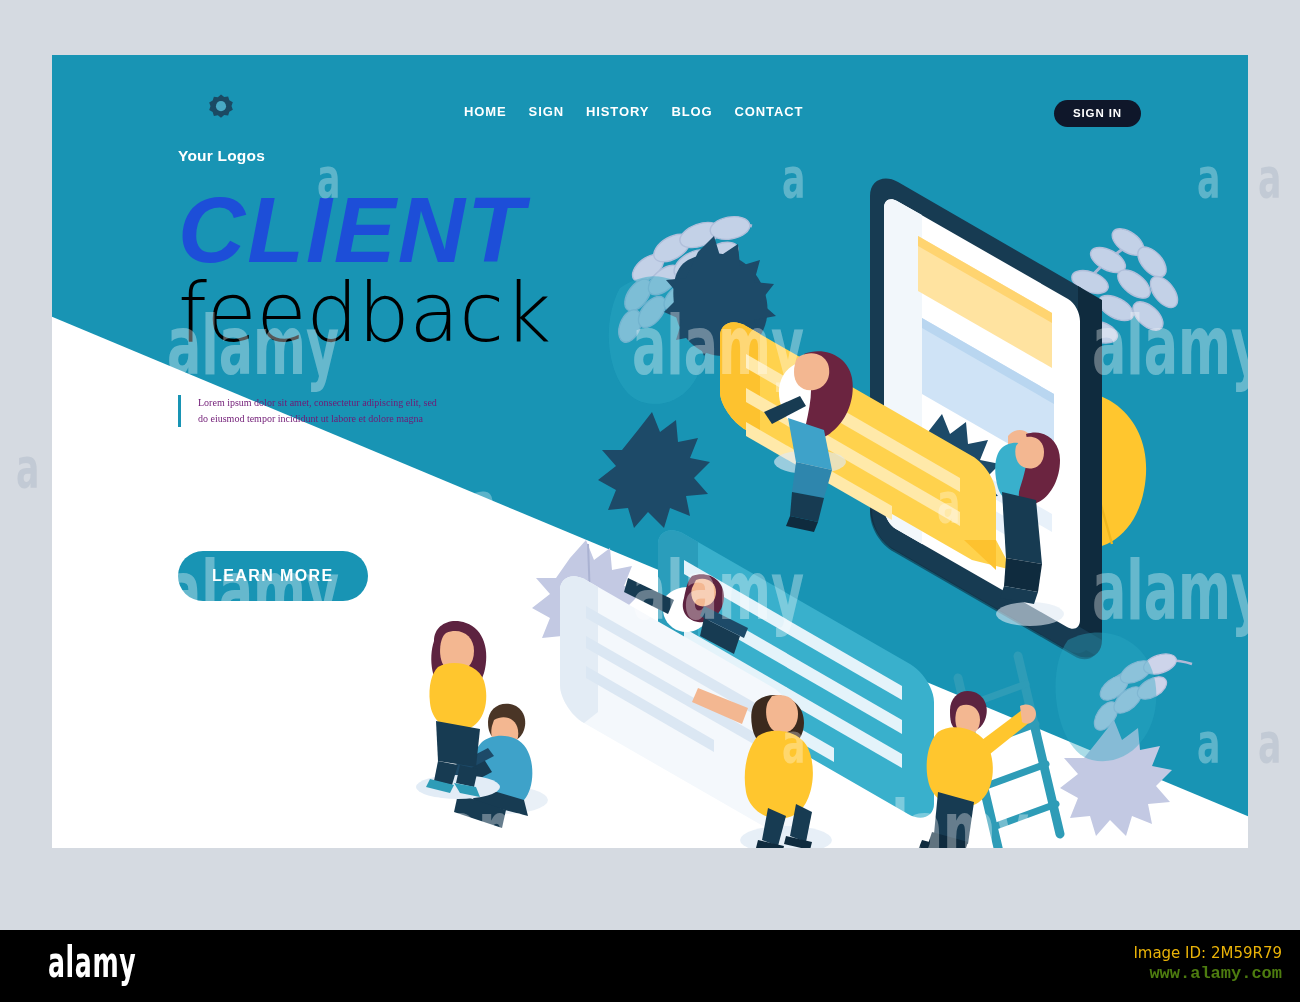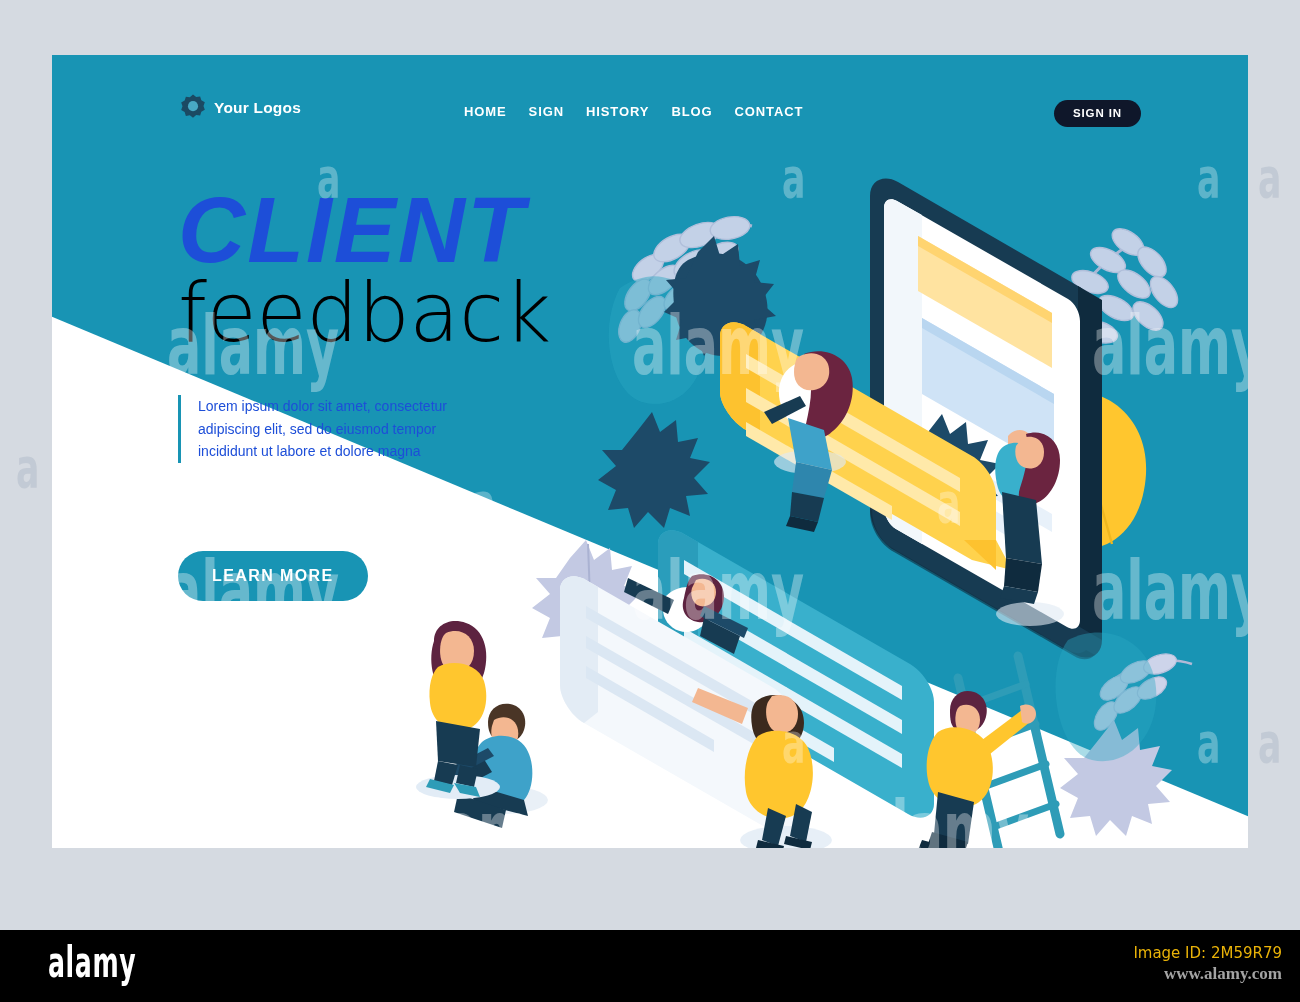--- a/index.html
+++ b/index.html
@@ -32,21 +32,21 @@
     background:#ffffff;
     clip-path: polygon(0 33%, 0 100%, 100% 100%, 100% 96%);
     -webkit-clip-path: polygon(0 33%, 0 100%, 100% 100%, 100% 96%);
   }
 
   
   .site-header{
     position:absolute; left:0; top:0; width:100%; height:110px;
     display:flex; align-items:center; z-index:40;
   }
-  .brand{ position:absolute; left:126px; top:38px; display:flex; align-items:center; gap:6px; }
+  .brand{ position:absolute; left:126px; top:38px; display:flex; align-items:center; gap:24px;flex-direction:column; }
   .brand-logo{ width:30px; height:30px; flex:0 0 30px; }
   .brand-name{
     color:#ffffff; font-size:15.5px; font-weight:bold; letter-spacing:0.2px;
   }
 
   .main-nav{ position:absolute; left:412px; top:49px; display:flex; gap:22px; align-items:center; }
   .nav-link{
     color:#ffffff; font-size:13px; font-weight:bold; letter-spacing:0.9px;
     text-decoration:none; white-space:nowrap; cursor:pointer;
   }
@@ -68,22 +68,22 @@
   .hero-subtitle{
     font-size:82px; font-weight:300; color:#000000;
     letter-spacing:-0.5px; line-height:1.02; margin-top:-4px;
     font-family:"DejaVu Sans", sans-serif;
   }
   .hero-body{
     margin-top:40px; display:flex; gap:17px; align-items:stretch;
   }
   .hero-bar{ width:3px; background:#1894b4; flex:0 0 3px; }
   .hero-paragraph{
-    font-size:14px; line-height:1.62; color:#1d4ed8;
-    font-family:Liberation Sans, sans-serif; max-width:250px;
+    font-size:10px; line-height:1.62; color:#701a75;
+    font-family:Liberation Serif, serif; max-width:250px;
   }
   .learn-more-btn{
     position:absolute; left:126px; top:496px; z-index:35;
     background:#1894b4; color:#ffffff; border:none;
     border-radius:999px; padding:16px 34px;
     font-size:16px; font-weight:bold; letter-spacing:1.4px;
     font-family:"Liberation Sans", sans-serif; cursor:pointer;
   }
 
   
@@ -118,22 +118,22 @@
     transform:scaleX(0.6); transform-origin:left top; letter-spacing:1px;
   }
   .footer-meta{
     position:absolute; right:18px; top:13px; text-align:right;
   }
   .footer-imageid{
     color:#eab308; font-size:15px; line-height:1.35;
     font-family:"DejaVu Sans", sans-serif;
   }
   .footer-url{
-    color:#a3a3a3; font-size:17px; font-weight:bold; line-height:1.35;
-    font-family:Liberation Serif, serif;
+    color:#4d7c0f; font-size:17px; font-weight:bold; line-height:1.35;
+    font-family:Liberation Mono, monospace;
     margin-left:32px;
   }
 </style>
 </head>
 <body>
 
 <div id="canvas">
 
   <div id="page-card">
 

